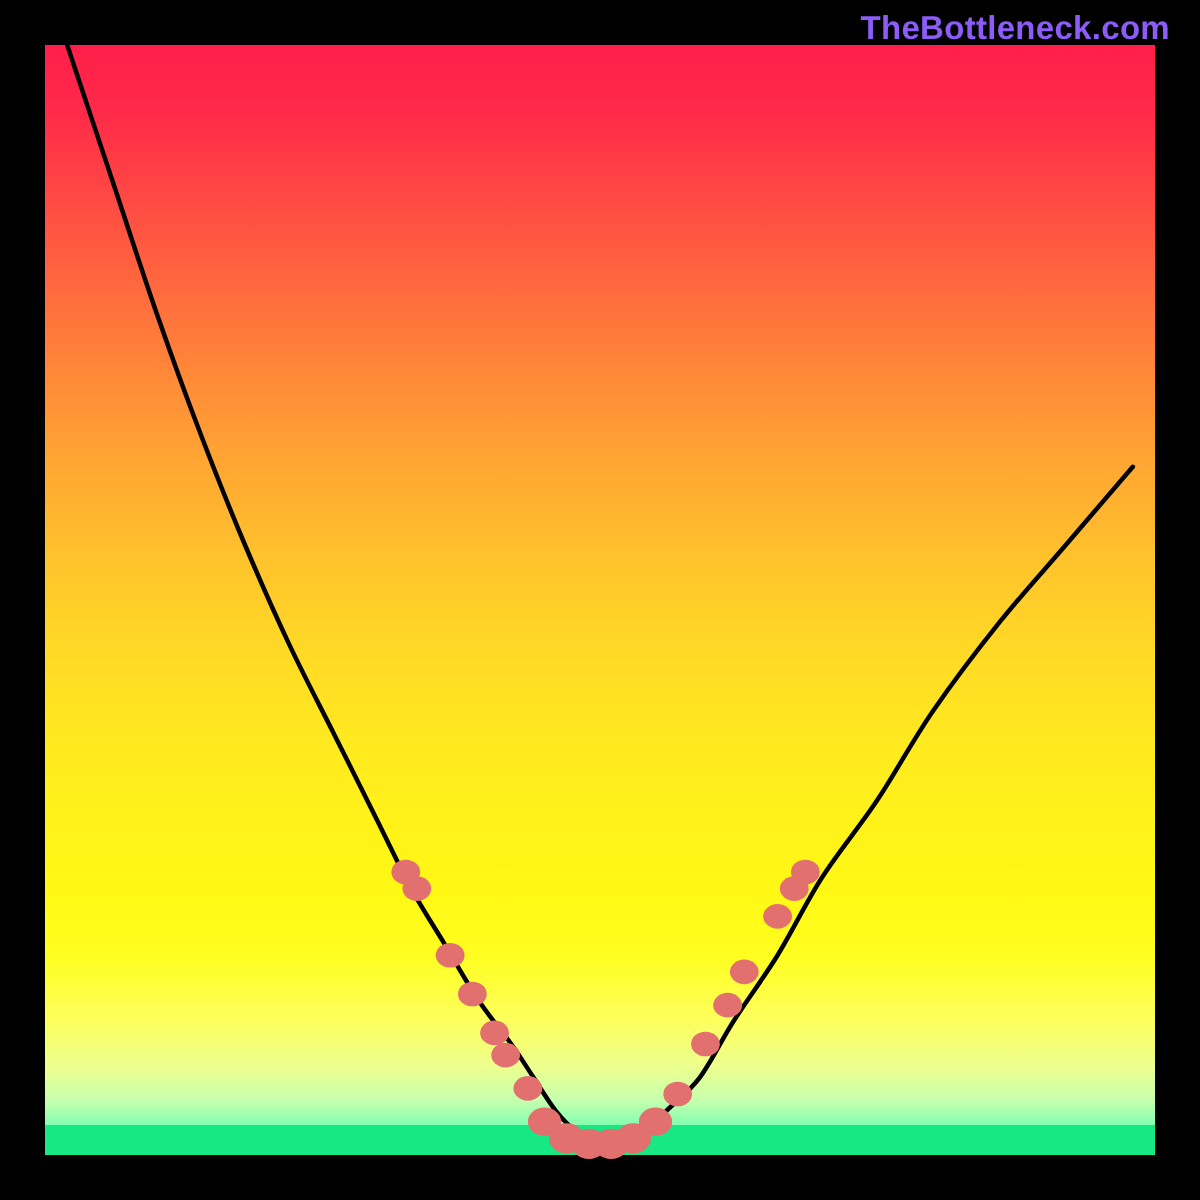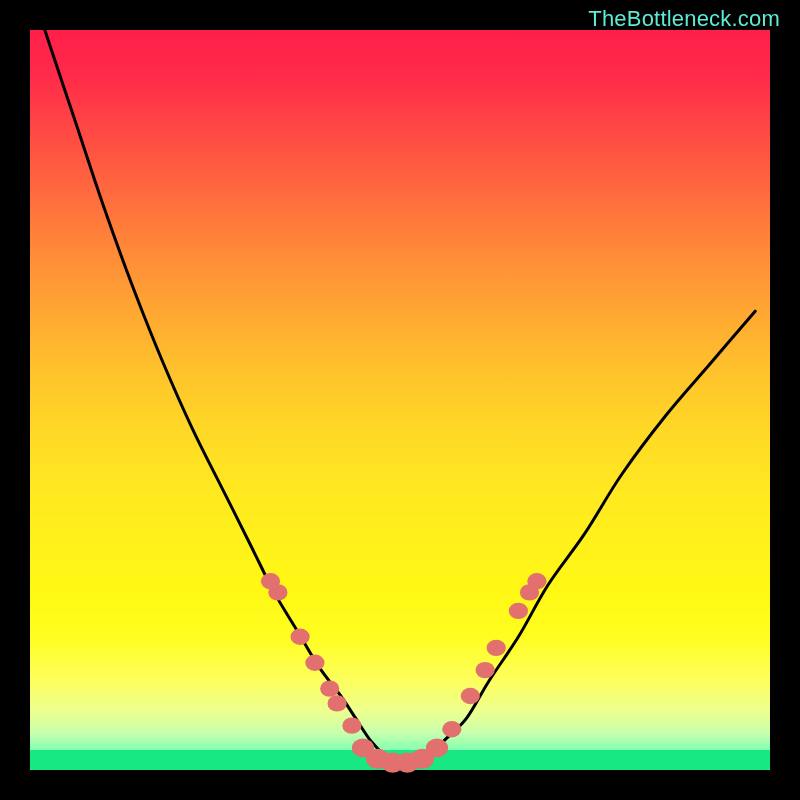--- a/index.html
+++ b/index.html
@@ -48,23 +48,23 @@
     left: 0;
     bottom: 0;
     width: 100%;
     height: 20px;
     background: #17e884;
   }
   .watermark {
     position: absolute;
     top: 6px;
     right: 20px;
-    color: #5eead4;
+    color: #8b5cf6;
     font-size: 22px;
-    font-weight: 400;
+    font-weight: 700;
     letter-spacing: 0.2px;
     user-select: none;
   }
   svg.curve {
     position: absolute;
     left: 0;
     top: 0;
     width: 740px;
     height: 740px;
     overflow: visible;

